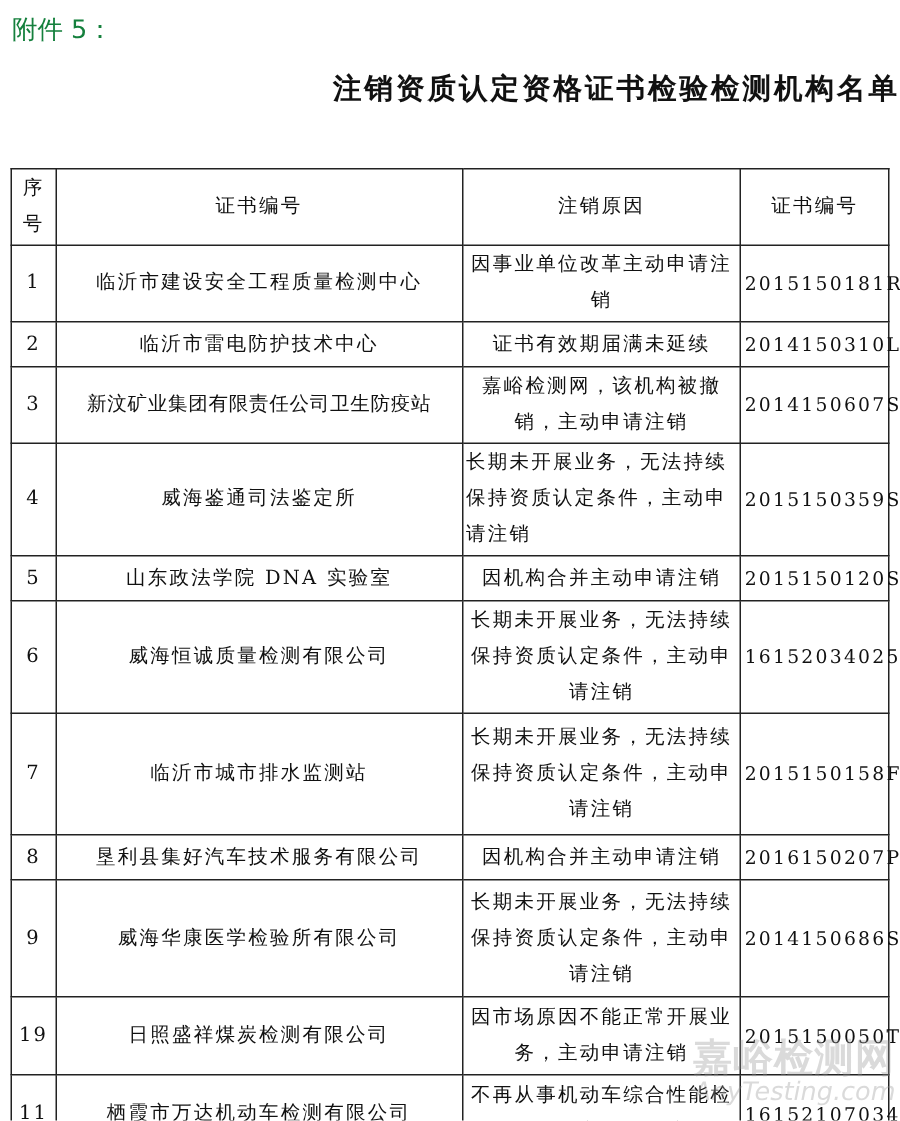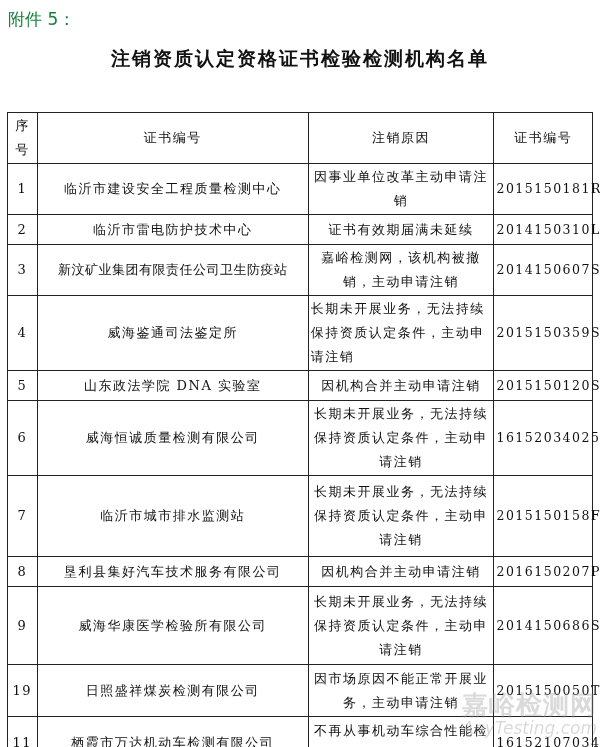--- a/index.html
+++ b/index.html
@@ -7,21 +7,21 @@
       width: 600px; height: 747px; position: relative; overflow: hidden;
       font-family: "DejaVu Serif", "Liberation Serif", serif;
       color: #111;
     }
     .attach {
       position: absolute; left: 8px; top: 8px;
       font-family: "DejaVu Sans", "Liberation Sans", sans-serif;
       font-size: 17px; color: #15803d;
     }
     .title {
-      position: absolute; left: 0; top: 46px; width: 600px; text-align: center;
+      position: absolute; left: 0; top: 46px; width: 600px; text-align: right;
       font-family: "DejaVu Sans", "Liberation Sans", sans-serif;
       font-size: 19px; font-weight: bold; letter-spacing: 2px; color: #111;
     }
     table.list {
       position: absolute; left: 7px; top: 112px;
       border-collapse: collapse;
       width: 586px;
       table-layout: fixed;
       font-size: 13px;
     }

